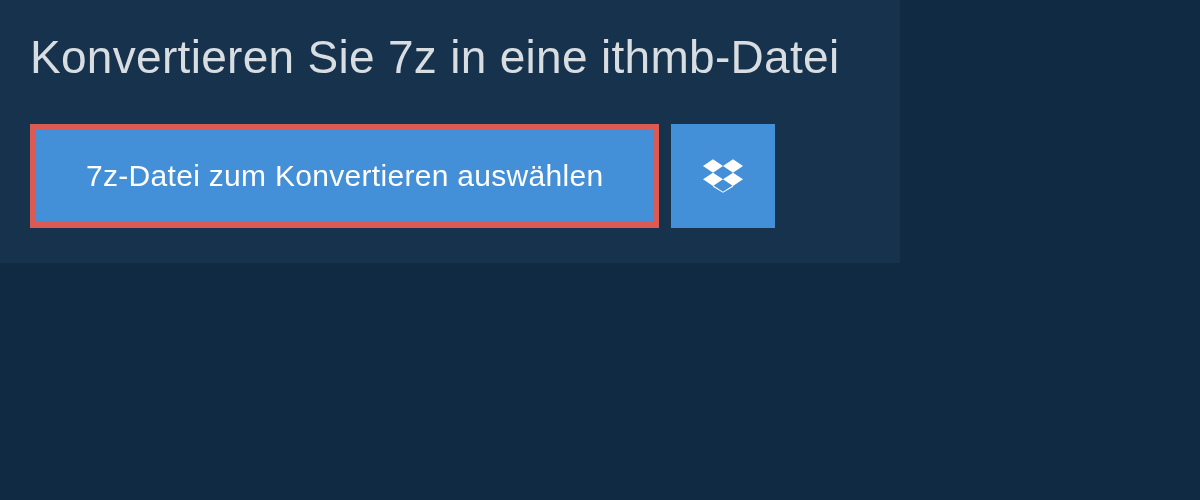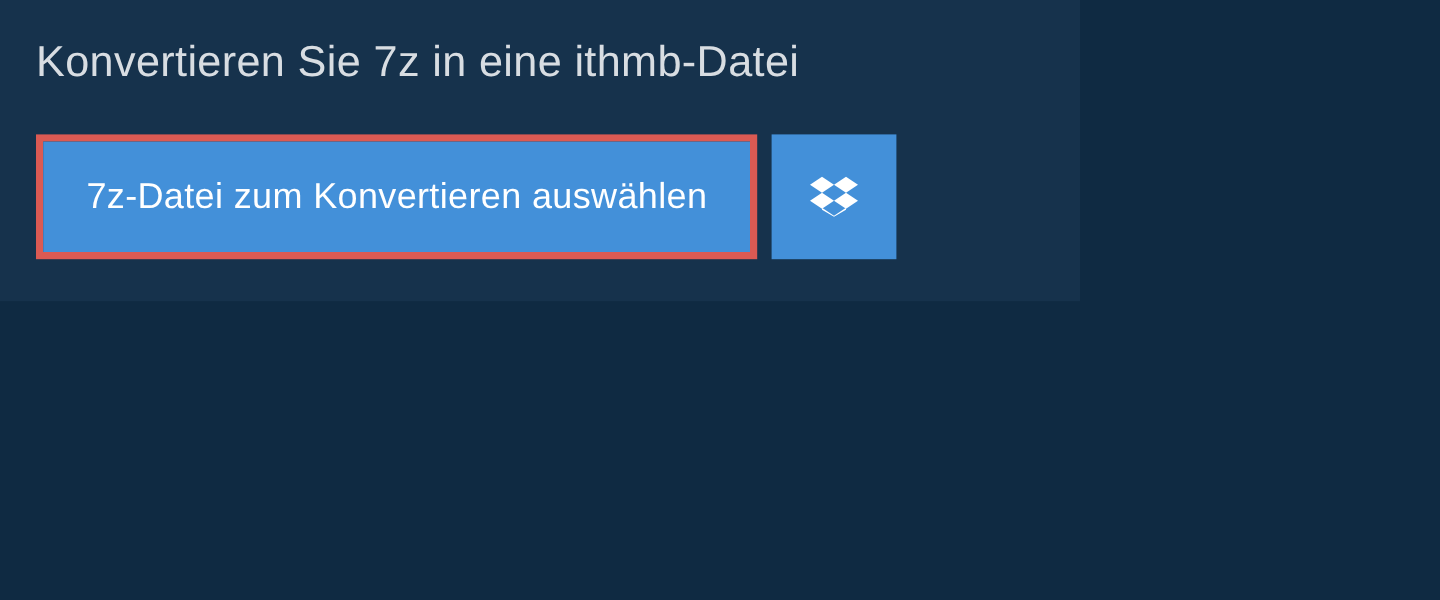--- a/index.html
+++ b/index.html
@@ -15,39 +15,39 @@
       overflow: hidden;
     }
     .panel {
       background-color: #16324c;
       padding: 30px 30px 35px 30px;
       margin: 0;
       width: 900px;
     }
     .title {
       color: #d8dde2;
-      font-size: 36px;
+      font-size: 46px;
       font-weight: 400;
       margin-bottom: 40px;
       letter-spacing: 0.3px;
     }
     .button-row {
       display: flex;
       gap: 12px;
       align-items: stretch;
     }
     .highlight-wrap {
       border: 6px solid #db5a53;
       display: inline-block;
     }
     .select-button {
       background-color: #4390d9;
       color: #ffffff;
       border: none;
-      padding: 0 36px;
+      padding: 0 50px;
       height: 92px;
       font-size: 30px;
       font-weight: 400;
       cursor: pointer;
       display: flex;
       align-items: center;
       justify-content: center;
       letter-spacing: 0.3px;
     }
     .dropbox-button {

